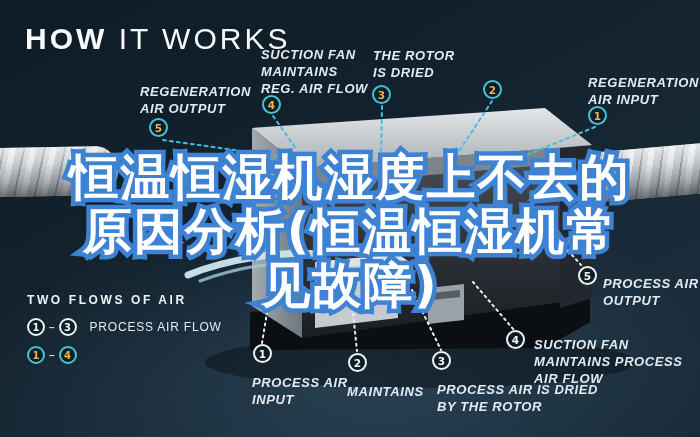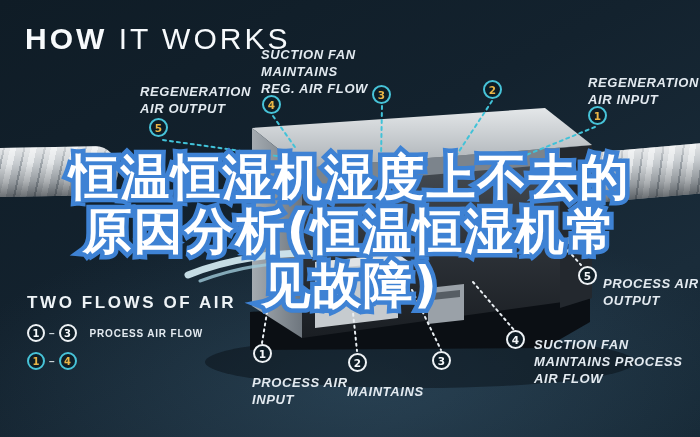--- a/index.html
+++ b/index.html
@@ -28,25 +28,25 @@
   .badge{position:absolute;width:19px;height:19px;border-radius:50%;box-sizing:border-box;
     display:flex;align-items:center;justify-content:center;
     background:rgba(14,28,38,.88);font-weight:700;font-size:10.5px;font-family:"DejaVu Sans",sans-serif;}
   .badge.teal{border:2px solid #47c3d8;color:#e9b546;}
   .badge.white{border:2px solid #eef2f5;color:#f4f7f9;}
   
   .clabel{position:absolute;font-weight:700;font-size:13px;line-height:1.3;letter-spacing:.6px;
     color:#e3eaf0;white-space:pre-line;font-style:italic;}
   
   .legend{position:absolute;left:27px;top:293px;}
-  .legend .ltitle{font-size:17px;font-weight:600;letter-spacing:2.6px;color:#eef3f6;margin-bottom:11px;white-space:nowrap;}
+  .legend .ltitle{font-size:12px;font-weight:600;letter-spacing:2.6px;color:#eef3f6;margin-bottom:11px;white-space:nowrap;}
   .lrow{display:flex;align-items:center;margin-bottom:10px;}
   .lrow .badge{position:static;width:18px;height:18px;font-size:10px;}
   .lrow .dash{color:#cfd8de;font-weight:700;margin:0 4px;font-size:10px;}
-  .lrow .llabel{margin-left:13px;font-size:10px;font-weight:700;letter-spacing:.8px;color:#e3eaf0;white-space:nowrap;}
+  .lrow .llabel{margin-left:13px;font-size:12px;font-weight:400;letter-spacing:.8px;color:#e3eaf0;white-space:nowrap;}
   
   .zh-overlay{position:absolute;left:0;right:0;top:151px;text-align:center;z-index:30;
     font-weight:900;font-size:49px;line-height:54px;letter-spacing:2px;
     font-family:"DejaVu Sans","Liberation Sans",sans-serif;}
   .zh-line{position:relative;height:54px;}
   .zh-line span{position:absolute;left:0;right:0;top:0;}
   .zh-stroke{color:#3e82d4;-webkit-text-stroke:9px #3e82d4;text-shadow:0 3px 2px rgba(15,45,90,.45);}
   .zh-fill{color:#ffffff;}
 </style>
 </head>
@@ -112,27 +112,31 @@
     <path d="M200,281 C235,268 270,263 295,263" stroke="#9fc9d8" stroke-width="3" fill="none" stroke-linecap="round" opacity=".8"></path>
     <path d="M556,248 C570,238 586,232 600,233" stroke="#d8cba6" stroke-width="6" fill="none" stroke-linecap="round"></path>
     <path d="M560,255 C575,246 590,242 602,243" stroke="#cfe6ee" stroke-width="3" fill="none" stroke-linecap="round" opacity=".85"></path>
   </svg>
 
   <div class="clabel" style="left:140px;top:84px;">REGENERATION
 AIR OUTPUT</div>
   <div class="clabel" style="left:261px;top:47px;">SUCTION FAN
 MAINTAINS
 REG. AIR FLOW</div>
+  <div class="clabel" style="left:373px;top:48px;">THE ROTOR
+IS DRIED</div>
   <div class="clabel" style="left:588px;top:75px;">REGENERATION
 AIR INPUT</div>
   <div class="clabel" style="left:603px;top:276px;">PROCESS AIR
 OUTPUT</div>
   <div class="clabel" style="left:534px;top:337px;">SUCTION FAN
 MAINTAINS PROCESS
 AIR FLOW</div>
+  <div class="clabel" style="left:437px;top:382px;">PROCESS AIR IS DRIED
+BY THE ROTOR</div>
   <div class="clabel" style="left:347px;top:384px;">MAINTAINS</div>
   <div class="clabel" style="left:252px;top:375px;">PROCESS AIR
 INPUT</div>
 
   <div class="badge teal" style="left:149px;top:118px;">5</div>
   <div class="badge teal" style="left:262px;top:95px;">4</div>
   <div class="badge teal" style="left:372px;top:85px;">3</div>
   <div class="badge teal" style="left:483px;top:80px;">2</div>
   <div class="badge teal" style="left:588px;top:106px;">1</div>
   <div class="badge white" style="left:578px;top:266px;">5</div>

